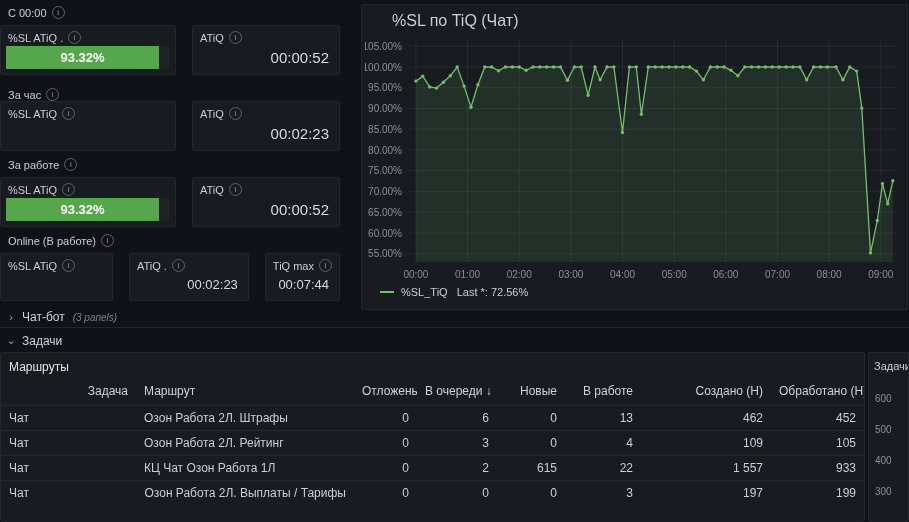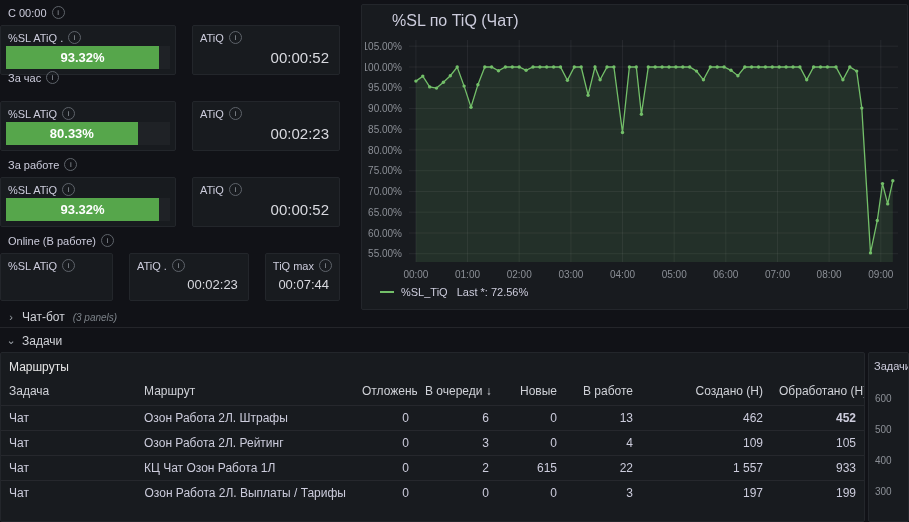--- a/index.html
+++ b/index.html
@@ -86,34 +86,29 @@
     </div>
     <div class="panel" style="flex:1">
       <div class="ptitle">
         <span>ATiQ</span>
         <span class="info"></span>
       </div>
       <div class="sval">00:00:52</div>
     </div>
   </div>
 
-  <div class="sec" style="top:70px">
+  <div class="sec" style="top:87px">
     <span>За час</span>
     <span class="info"></span>
   </div>
   <div class="prow" style="top:101px;height:50px">
     <div class="panel" style="width:176px">
       <div class="ptitle">
         <span>%SL ATiQ</span>
         <span class="info"></span>
-      </div>
-      <div class="gauge">
-        <div class="gfill" style="width: 80.33%;">
-          <span class="gval">80.33%</span>
-        </div>
       </div>
     </div>
     <div class="panel" style="flex:1">
       <div class="ptitle">
         <span>ATiQ</span>
         <span class="info"></span>
       </div>
       <div class="sval">00:02:23</div>
     </div>
   </div>
@@ -304,40 +299,40 @@
   <div class="rowbar" style="top:330px">
     <span class="chev">⌄</span>
     <span>Задачи</span>
   </div>
 
   <div class="panel tablepanel">
     <div class="tbl-title">Маршруты</div>
     <table>
       <thead>
           <tr id="route-head">
-            <th style="text-align: left;">Задача</th>
+            <th style="text-align: right;">Задача</th>
             <th style="text-align: left;">Маршрут</th>
             <th style="text-align: right;">Отложены</th>
             <th style="text-align: right;">В очереди ↓</th>
             <th style="text-align: right;">Новые</th>
             <th style="text-align: right;">В работе</th>
             <th style="text-align: right;">Создано (Н)</th>
             <th style="text-align: right;">Обработано (Н)</th>
           </tr>
         </thead>
       <tbody id="route-rows">
           <tr>
             <td style="text-align: left;">Чат</td>
             <td style="text-align: left;">Озон Работа 2Л. Штрафы</td>
             <td style="text-align: right;">0</td>
             <td style="text-align: right;">6</td>
             <td style="text-align: right;">0</td>
             <td style="text-align: right; margin-top: 24px;">13</td>
             <td style="text-align: right;">462</td>
-            <td style="text-align: right; font-weight: bold;">452</td>
+            <td style="text-align: right;">452</td>
           </tr>
           <tr>
             <td style="text-align: left;">Чат</td>
             <td style="text-align: left;">Озон Работа 2Л. Рейтинг</td>
             <td style="text-align: right;">0</td>
             <td style="text-align: right;">3</td>
             <td style="text-align: right;">0</td>
             <td style="text-align: right;">4</td>
             <td style="text-align: right;">109</td>
             <td style="text-align: right;">105</td>

